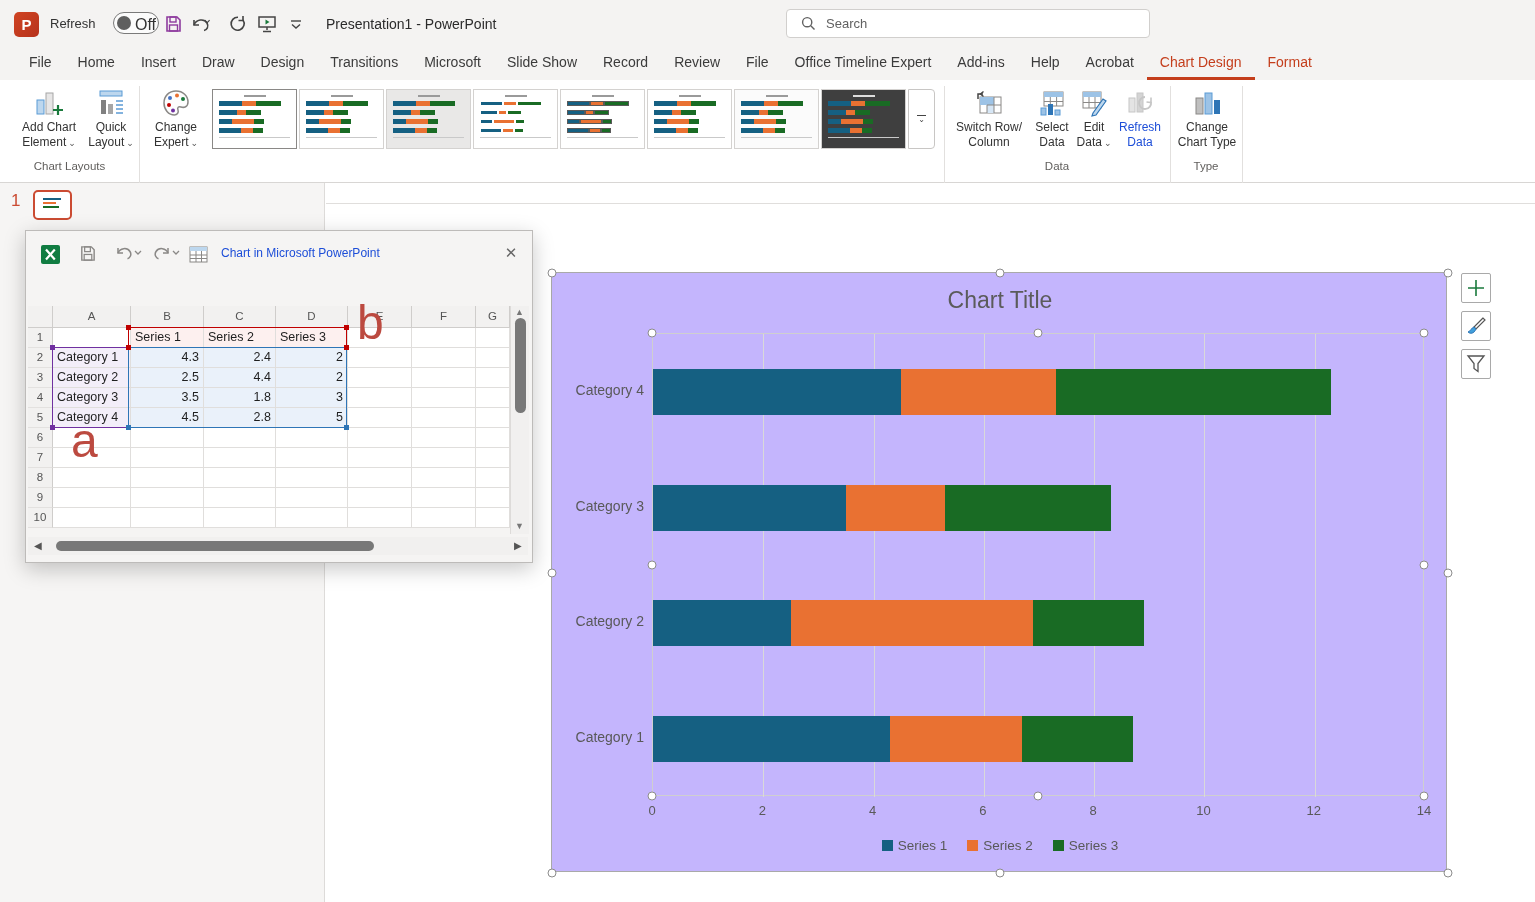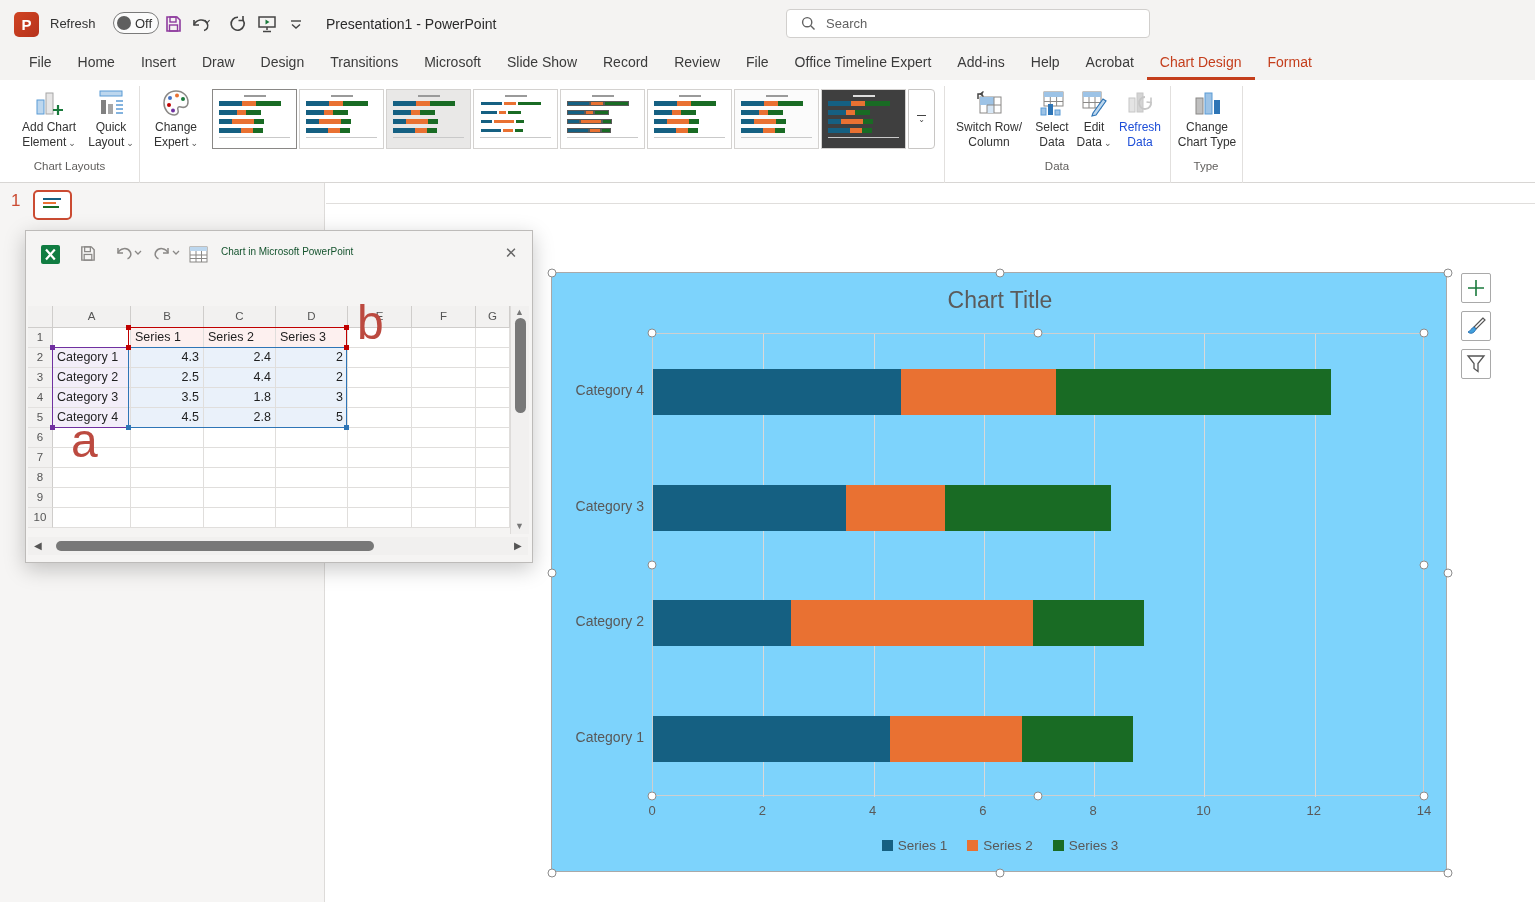--- a/index.html
+++ b/index.html
@@ -9,21 +9,21 @@
 
   
   #titlebar { left:0; top:0; width:1535px; height:48px; background:#f4f3f2; }
   #ppt-logo { left:14px; top:12px; width:25px; height:25px; border-radius:5px;
     background:linear-gradient(135deg,#d04423,#b7321c); color:#fff; font-weight:bold;
     font-size:15px; text-align:center; line-height:25px; }
   #autosave-label { left:50px; top:16px; font-size:13px; color:#333; }
   #autosave-toggle { left:113px; top:12px; width:46px; height:22px; border:1px solid #7a7a7a;
     border-radius:11px; background:#fbfbfb; }
   #autosave-knob { position:absolute; left:3px; top:3px; width:14px; height:14px; border-radius:50%; background:#5f5f5f; }
-  #autosave-state { position:absolute; left:21px; top:3px; font-size:13px; color:#333; }
+  #autosave-state { position:absolute; left:21px; top:3px; font-size:16px; color:#333; }
   .qa-icon { top:14px; width:20px; height:20px; color:#444; }
   #title-text { left:326px; top:16px; font-size:14px; color:#2b2b2b; }
   #search-box { left:786px; top:9px; width:364px; height:29px; background:#fff;
     border:1px solid #d1cfcd; border-radius:4px; display:flex; align-items:center; gap:10px; padding-left:14px; }
   #search-box span { font-size:13px; color:#616161; }
 
   
   #tabs-row { left:0; top:48px; width:1535px; height:32px; background:#f4f3f2; display:flex; padding-left:16px; }
   .tab { font-size:14px; color:#3b3b3b; padding:6px 13px; cursor:default; white-space:nowrap; }
   .tab.contextual { color:#c43e1c; }
@@ -55,21 +55,21 @@
   #slide-num { position:absolute; left:11px; top:8px; font-size:17px; color:#cb4b32; }
   #slide-thumb { position:absolute; left:33px; top:7px; width:39px; height:30px; background:#fff;
     border:2px solid #cb4b32; border-radius:5px; padding:6px 8px; }
   #slide-thumb .mb { height:2px; margin-bottom:2px; }
   #canvas { left:326px; top:183px; width:1209px; height:719px; background:#fff; }
   #slide-edge { left:326px; top:203px; width:1209px; height:1px; background:#e0dedc; }
 
   
   #sheet-win { left:25px; top:230px; width:508px; height:333px; background:#f5f4f3;
     border:1px solid #bdbbb9; box-shadow:0 6px 20px rgba(0,0,0,.22); }
-  #sheet-title { position:absolute; left:195px; top:15px; font-size:10px; color:#14532d; }
+  #sheet-title { position:absolute; left:195px; top:15px; font-size:12px; color:#1d4ed8; }
   .swicon { position:absolute; top:13px; color:#8a8886; }
   #sheet-close { position:absolute; left:472px; top:11px; width:26px; height:22px; font-size:15px; color:#666;
     text-align:center; line-height:22px; }
   #sheet-grid { position:absolute; left:2px; top:75px; width:482px; background:#fff;
     display:grid; grid-template-columns:25px 78px 73px 72px 72px 64px 64px 34px;
     grid-template-rows:22px repeat(10,20px); }
   .hc { background:#f2f1f0; border-right:1px solid #cfcdcb; border-bottom:1px solid #cfcdcb;
     font-size:11.5px; color:#555; text-align:center; line-height:21px; }
   .rn { background:#f2f1f0; border-right:1px solid #cfcdcb; border-bottom:1px solid #e3e1df;
     font-size:11.5px; color:#555; text-align:center; line-height:19px; }
@@ -91,21 +91,21 @@
   #hscroll { position:absolute; left:2px; top:306px; width:500px; height:18px; background:#f1f0ef; }
   #hthumb { position:absolute; left:28px; top:4px; width:318px; height:10px; background:#787878; border-radius:5px; }
   .harrow { position:absolute; top:3px; font-size:10px; color:#555; }
 
   
   .annot { color:#bc4a40; font-family:"Liberation Sans", sans-serif; }
   #annot-a { left:71px; top:413px; font-size:48px; }
   #annot-b { left:357px; top:295px; font-size:48px; }
 
   
-  #chart-frame { left:551px; top:272px; width:896px; height:600px; border:1px solid #a9a9a9; background:#7dd3fc; }
+  #chart-frame { left:551px; top:272px; width:896px; height:600px; border:1px solid #a9a9a9; background:#c4b5fd; }
   #chart-title { position:absolute; left:0; top:14px; width:896px; text-align:center; font-size:23px; color:#5b5b5b; }
   #plot-area { position:absolute; left:100px; top:60px; width:772px; height:463px; border:1px solid #cfcfcf; }
   .gridline { position:absolute; top:0; width:1px; height:463px; background:#d9d9d9; }
   .bar-row { position:absolute; left:0; height:46px; display:flex; }
   .bar-seg { height:100%; }
   .cat-label { position:absolute; width:92px; text-align:right; font-size:14px; color:#595959; }
   .tick-label { position:absolute; top:530px; width:40px; margin-left:-20px; text-align:center; font-size:13px; color:#595959; }
   #legend { position:absolute; left:0; top:565px; width:896px; display:flex; justify-content:center; gap:20px; }
   .leg-item { display:flex; align-items:center; gap:5px; font-size:13.5px; color:#595959; }
   .leg-sw { width:11px; height:11px; display:inline-block; }

